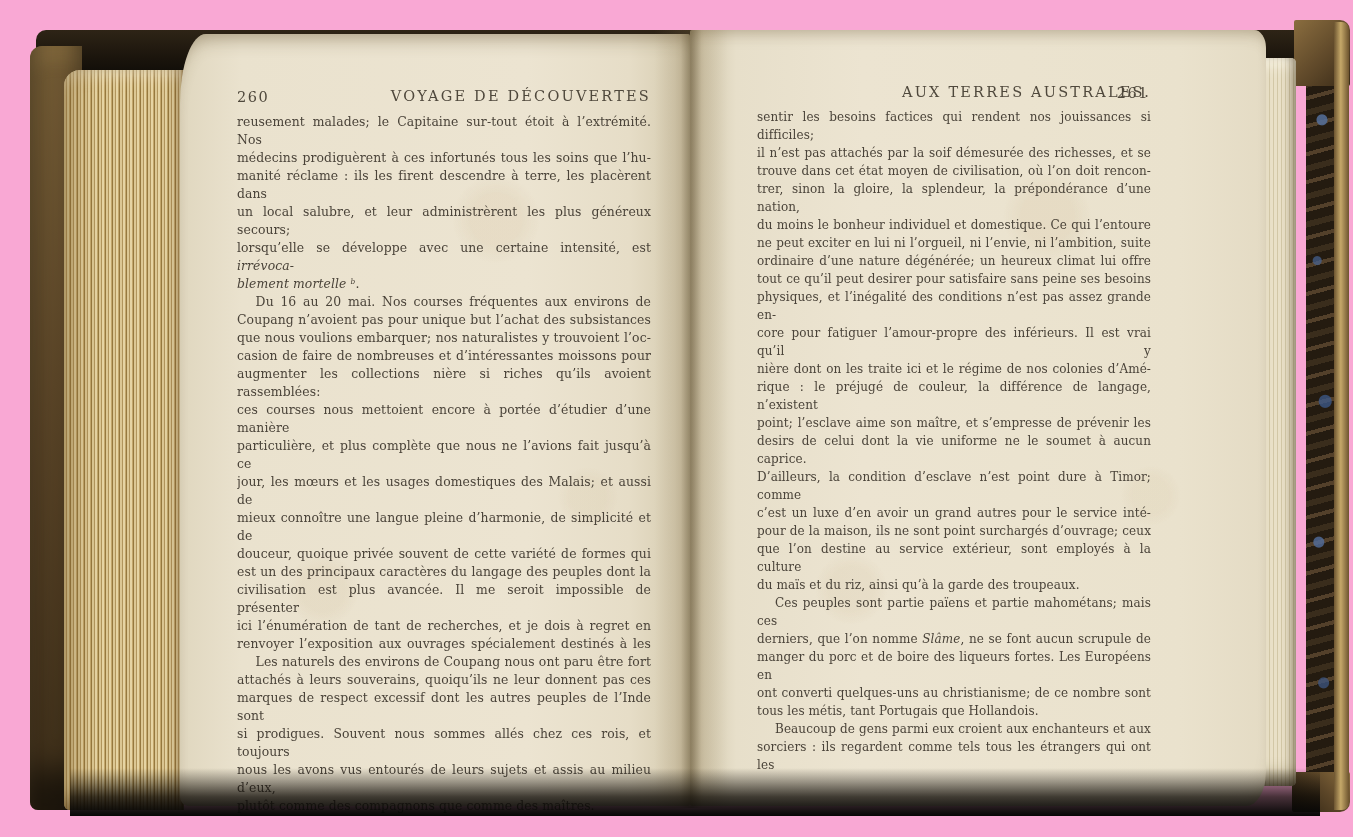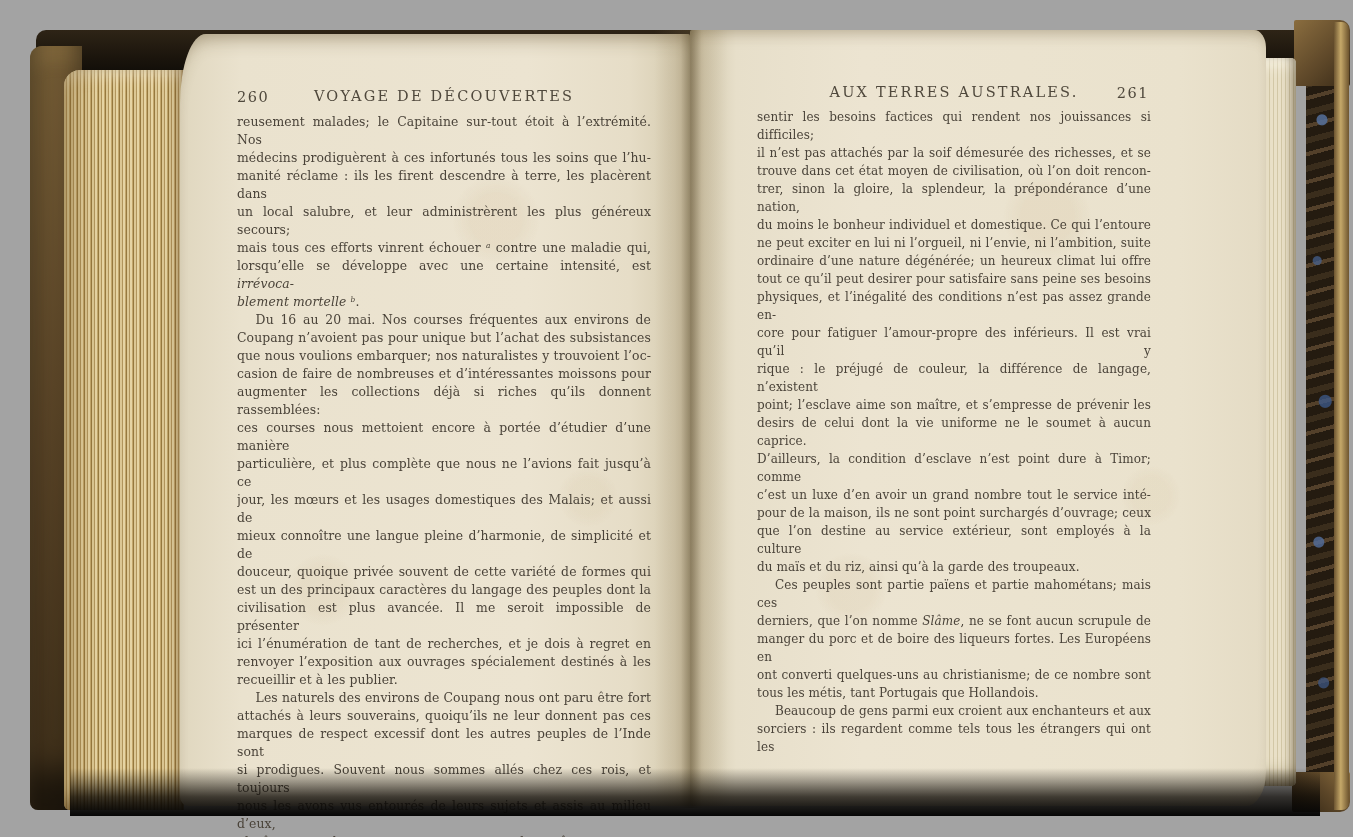--- a/index.html
+++ b/index.html
@@ -1,16 +1,16 @@
 <!DOCTYPE html>
 <html><head>
 <meta charset="utf-8">
 <style>
   html,body{margin:0;padding:0;background:#060606;}
-  .scene{position:relative;width:1353px;height:837px;background:#a3a3a3;overflow:hidden;
+  .scene{position:relative;width:1353px;height:837px;background:#f9a8d4;overflow:hidden;
          font-family:"DejaVu Serif","Liberation Serif",serif;}
 
   
   .top-board{position:absolute;left:36px;top:30px;width:1274px;height:52px;
     background:linear-gradient(180deg,#2e2416 0%,#1a140c 55%,#0b0906 100%);
     border-radius:10px 10px 0 0;}
   .left-board{position:absolute;left:30px;top:46px;width:52px;height:764px;
     background:linear-gradient(105deg,#7c6339 0%,#5c4628 45%,#352815 100%);
     border-radius:12px 0 0 8px;
     box-shadow:inset 0 -40px 30px rgba(0,0,0,.55), inset 0 18px 14px rgba(160,130,80,.25);}
@@ -65,21 +65,21 @@
     background:linear-gradient(180deg,rgba(20,15,8,0) 0%,rgba(12,9,5,.75) 60%,#060606 100%);}
 
   
   .text-block{position:absolute;color:#4a4339;}
   .text-left{left:237px;top:88px;width:414px;}
   .text-right{left:757px;top:84px;width:394px;}
   .header{position:relative;height:20px;font-size:14.5px;letter-spacing:2.2px;color:#4f483c;}
   .pagenum{position:absolute;top:1px;font-size:14.5px;letter-spacing:1.5px;}
   .text-left .pagenum{left:0;}
   .text-right .pagenum{right:2px;}
-  .running-title{display:block;text-align:center;}
+  .running-title{display:block;text-align:right;}
   .body{margin-top:5px;font-size:12.4px;line-height:18px;}
   .text-right .body{font-size:12px;margin-top:4px;}
   .line{text-align:justify;text-align-last:justify;overflow:hidden;letter-spacing:.1px;}
   .line.last{text-align-last:left;}
   .para.indent .line:first-child{text-indent:1.5em;}
   sup{font-size:60%;font-style:italic;line-height:0;vertical-align:baseline;position:relative;top:-.5em;}
 </style>
 </head>
 <body>
 
@@ -101,40 +101,38 @@
     <div class="header">
       <span class="pagenum">260</span>
       <span class="running-title">VOYAGE DE DÉCOUVERTES</span>
     </div>
     <div class="body">
         <div class="para">
           <div class="line">reusement malades; le Capitaine sur-tout étoit à l’extrémité. Nos</div>
           <div class="line">médecins prodiguèrent à ces infortunés tous les soins que l’hu-</div>
           <div class="line">manité réclame : ils les firent descendre à terre, les placèrent dans</div>
           <div class="line">un local salubre, et leur administrèrent les plus généreux secours;</div>
-          <div class="line">mais tous ces efforts vinrent échouer <sup>a</sup> contre une maladie qui,</div>
           <div class="line">lorsqu’elle se développe avec une certaine intensité, est <i>irrévoca-</i></div>
           <div class="line last"><i>blement mortelle</i> <sup>b</sup>.</div>
         </div>
         <div class="para indent">
           <div class="line">Du 16 au 20 mai. Nos courses fréquentes aux environs de</div>
           <div class="line">Coupang n’avoient pas pour unique but l’achat des subsistances</div>
           <div class="line">que nous voulions embarquer; nos naturalistes y trouvoient l’oc-</div>
           <div class="line">casion de faire de nombreuses et d’intéressantes moissons pour</div>
-          <div class="line">augmenter les collections déjà si riches qu’ils donnent rassemblées:</div>
+          <div class="line">augmenter les collections nière si riches qu’ils avoient rassemblées:</div>
           <div class="line">ces courses nous mettoient encore à portée d’étudier d’une manière</div>
           <div class="line">particulière, et plus complète que nous ne l’avions fait jusqu’à ce</div>
           <div class="line">jour, les mœurs et les usages domestiques des Malais; et aussi de</div>
           <div class="line">mieux connoître une langue pleine d’harmonie, de simplicité et de</div>
           <div class="line">douceur, quoique privée souvent de cette variété de formes qui</div>
           <div class="line">est un des principaux caractères du langage des peuples dont la</div>
           <div class="line">civilisation est plus avancée. Il me seroit impossible de présenter</div>
           <div class="line">ici l’énumération de tant de recherches, et je dois à regret en</div>
           <div class="line">renvoyer l’exposition aux ouvrages spécialement destinés à les</div>
-          <div class="line last">recueillir et à les publier.</div>
         </div>
         <div class="para indent">
           <div class="line">Les naturels des environs de Coupang nous ont paru être fort</div>
           <div class="line">attachés à leurs souverains, quoiqu’ils ne leur donnent pas ces</div>
           <div class="line">marques de respect excessif dont les autres peuples de l’Inde sont</div>
           <div class="line">si prodigues. Souvent nous sommes allés chez ces rois, et toujours</div>
           <div class="line">nous les avons vus entourés de leurs sujets et assis au milieu d’eux,</div>
           <div class="line last">plutôt comme des compagnons que comme des maîtres.</div>
         </div>
       </div>
@@ -151,25 +149,26 @@
           <div class="line">sentir les besoins factices qui rendent nos jouissances si difficiles;</div>
           <div class="line">il n’est pas attachés par la soif démesurée des richesses, et se</div>
           <div class="line">trouve dans cet état moyen de civilisation, où l’on doit rencon-</div>
           <div class="line">trer, sinon la gloire, la splendeur, la prépondérance d’une nation,</div>
           <div class="line">du moins le bonheur individuel et domestique. Ce qui l’entoure</div>
           <div class="line">ne peut exciter en lui ni l’orgueil, ni l’envie, ni l’ambition, suite</div>
           <div class="line">ordinaire d’une nature dégénérée; un heureux climat lui offre</div>
           <div class="line">tout ce qu’il peut desirer pour satisfaire sans peine ses besoins</div>
           <div class="line">physiques, et l’inégalité des conditions n’est pas assez grande en-</div>
           <div class="line">core pour fatiguer l’amour-propre des inférieurs. Il est vrai qu’il y</div>
+          <div class="line">nière dont on les traite ici et le régime de nos colonies d’Amé-</div>
           <div class="line">rique : le préjugé de couleur, la différence de langage, n’existent</div>
           <div class="line">point; l’esclave aime son maître, et s’empresse de prévenir les</div>
           <div class="line">desirs de celui dont la vie uniforme ne le soumet à aucun caprice.</div>
           <div class="line">D’ailleurs, la condition d’esclave n’est point dure à Timor; comme</div>
-          <div class="line">c’est un luxe d’en avoir un grand nombre tout le service inté-</div>
+          <div class="line">c’est un luxe d’en avoir un grand autres pour le service inté-</div>
           <div class="line">pour de la maison, ils ne sont point surchargés d’ouvrage; ceux</div>
           <div class="line">que l’on destine au service extérieur, sont employés à la culture</div>
           <div class="line last">du maïs et du riz, ainsi qu’à la garde des troupeaux.</div>
         </div>
         <div class="para indent">
           <div class="line">Ces peuples sont partie païens et partie mahométans; mais ces</div>
           <div class="line">derniers, que l’on nomme <i>Slâme</i>, ne se font aucun scrupule de</div>
           <div class="line">manger du porc et de boire des liqueurs fortes. Les Européens en</div>
           <div class="line">ont converti quelques-uns au christianisme; de ce nombre sont</div>
           <div class="line last">tous les métis, tant Portugais que Hollandois.</div>

